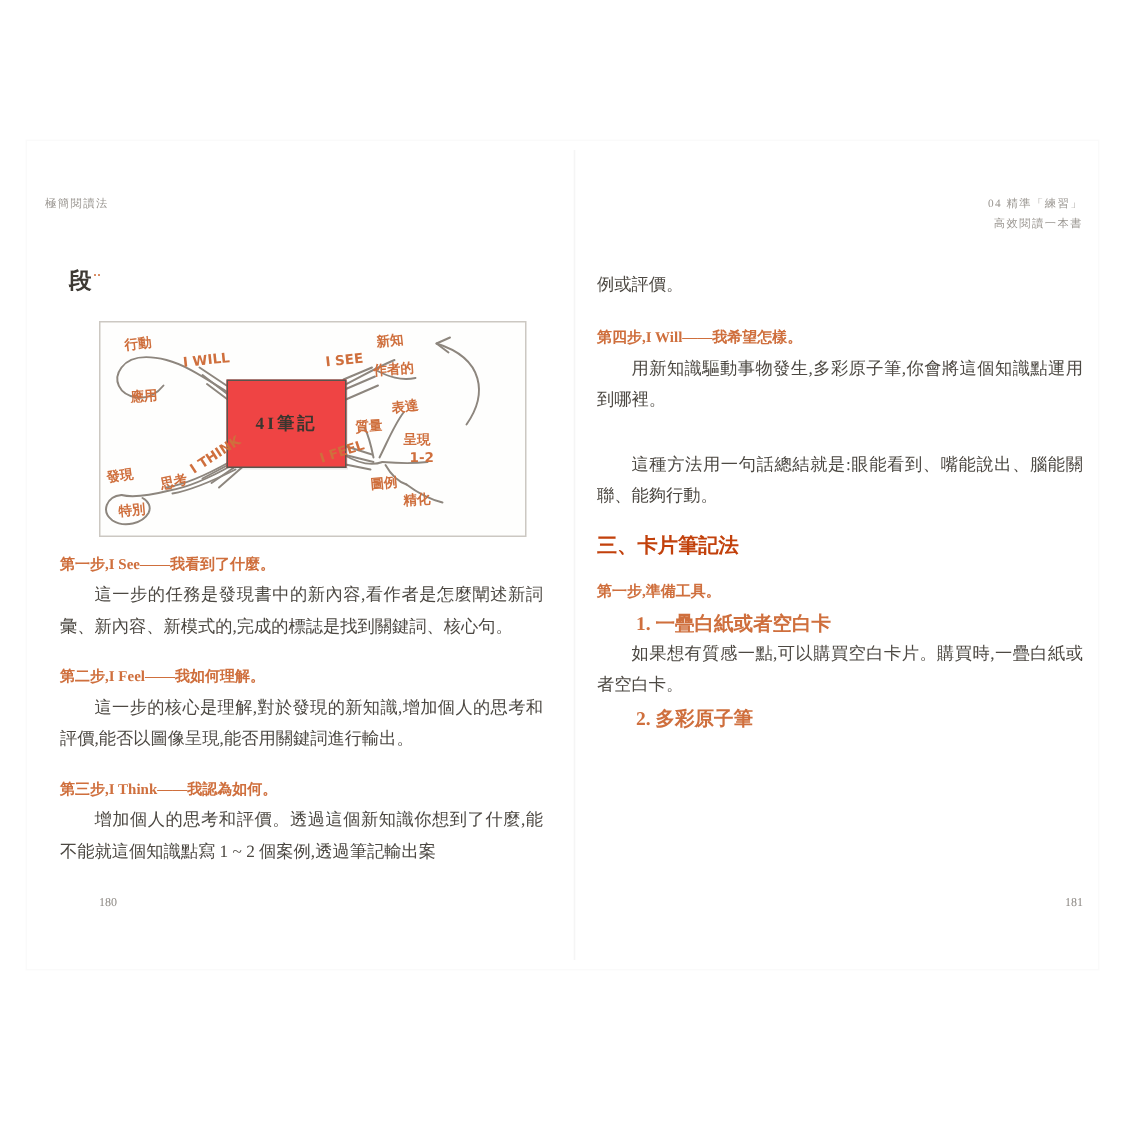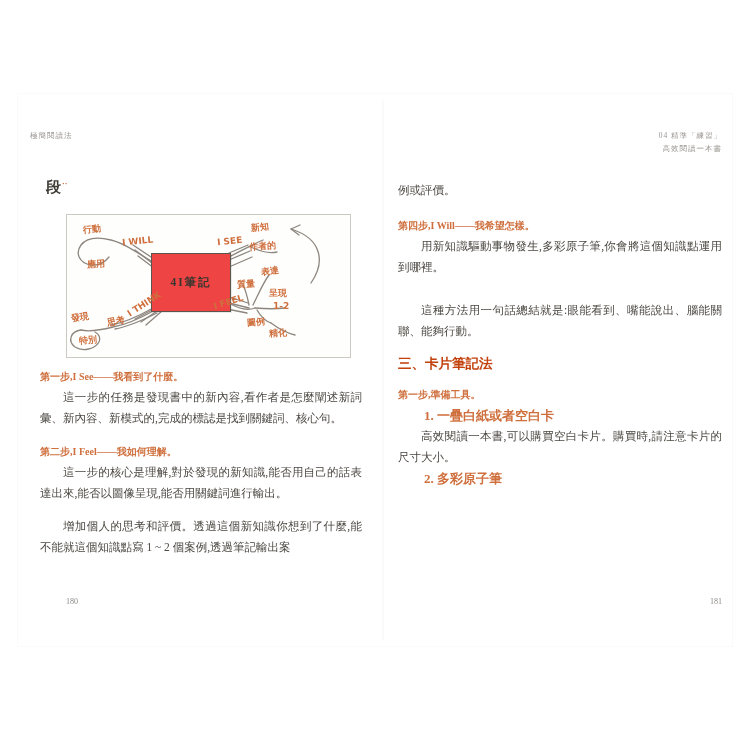--- a/index.html
+++ b/index.html
@@ -117,35 +117,36 @@
     <span class="mm-label" style="left:12px;top:119px;transform:rotate(-5deg);">特別</span>
   </div>
 
   <div class="col col-left">
     <div class="section">
       <p class="sec-heading">第一步,I See——我看到了什麼。</p>
       <p class="para">這一步的任務是發現書中的新內容,看作者是怎麼闡述新詞彙、新內容、新模式的,完成的標誌是找到關鍵詞、核心句。</p>
     </div>
     <div class="section">
       <p class="sec-heading">第二步,I Feel——我如何理解。</p>
-      <p class="para">這一步的核心是理解,對於發現的新知識,能否用自己的話表達出來,能否以圖像呈現,能否用關鍵詞進行輸出。</p>
+      <p class="para">這一步的核心是理解,對於發現的新知識,增加個人的思考和評價,能否以圖像呈現,能否用關鍵詞進行輸出。</p>
     </div>
     <div class="section">
+      <p class="sec-heading">第三步,I Think——我認為如何。</p>
       <p class="para">增加個人的思考和評價。透過這個新知識你想到了什麼,能不能就這個知識點寫 1 ~ 2 個案例,透過筆記輸出案</p>
     </div>
   </div>
 
   <div class="col col-right">
     <p class="para no-indent">例或評價。</p>
     <div class="gap-m"></div>
     <div class="section">
       <p class="sec-heading">第四步,I Will——我希望怎樣。</p>
       <p class="para">用新知識驅動事物發生,多彩原子筆,你會將這個知識點運用到哪裡。</p>
     </div>
     <div class="gap-s"></div>
     <p class="para">這種方法用一句話總結就是:眼能看到、嘴能說出、腦能關聯、能夠行動。</p>
     <p class="chapter-heading">三、卡片筆記法</p>
     <p class="sec-heading">第一步,準備工具。</p>
     <p class="sub-heading">1. 一疊白紙或者空白卡</p>
-    <p class="para">高效閱讀一本書,可以購買空白卡片。購買時,請注意卡片的尺寸大小。</p>
+    <p class="para">如果想有質感一點,可以購買空白卡片。購買時,一疊白紙或者空白卡。</p>
     <p class="sub-heading">2. 多彩原子筆</p>
   </div>
 </div>
 
 </body></html>

